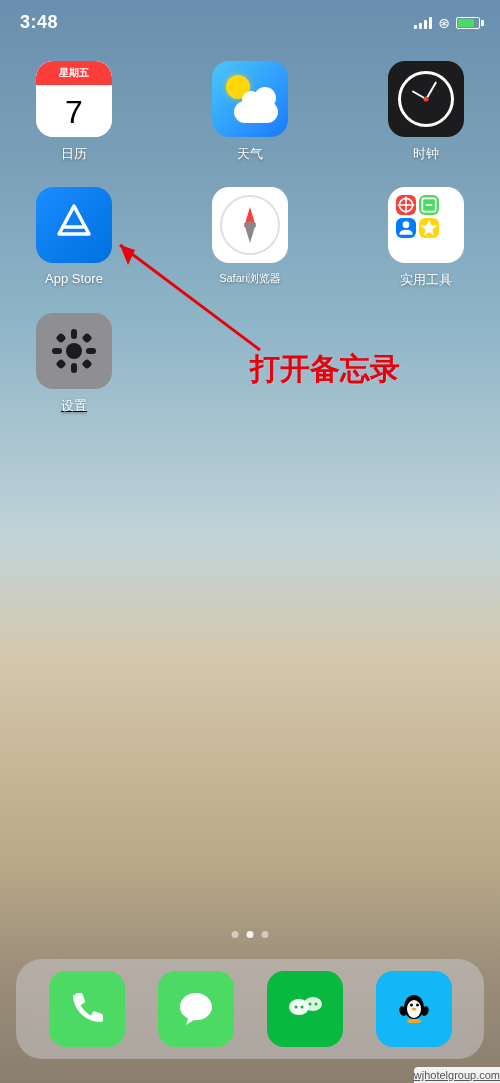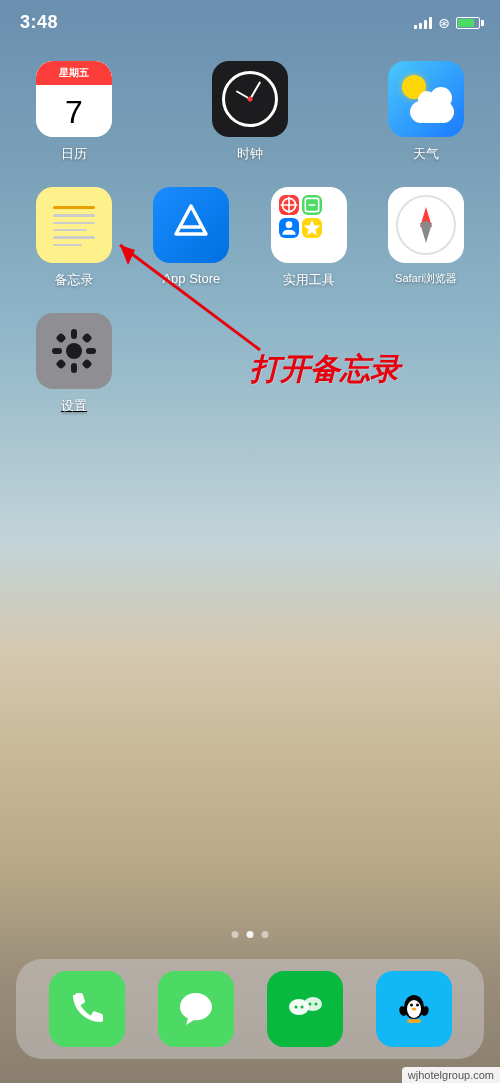--- a/index.html
+++ b/index.html
@@ -405,21 +405,20 @@
 
     .annotation-text {
       position: absolute;
       bottom: 20px;
       right: 0;
       font-size: 30px;
       font-weight: 700;
       color: #e8000a;
       text-shadow: 1px 1px 0 rgba(255,255,255,0.2);
       white-space: nowrap;
-      font-style: italic;
     }
 
     .arrow-svg {
       position: absolute;
       top: 0;
       left: 0;
       width: 100%;
       height: 100%;
     }
 
@@ -491,24 +490,25 @@
       background: #12B7F5;
     }
 
     
     .watermark {
       position: absolute;
       z-index: 30;
       bottom: 0;
       right: 0;
       background: rgba(255,255,255,0.9);
-      padding: 2px 6px;
+      padding: 2px 0;
       font-size: 11px;
       color: #555;
       border-top-left-radius: 4px;
+      text-decoration: underline;
     }
   </style>
 </head>
 <body>
 
 <div class="wallpaper"></div>
 
 <div class="status-bar">
   <span class="status-time">3:48</span>
   <div class="status-icons">
@@ -536,66 +536,64 @@
           <div style="flex:1;background:#fff;display:flex;align-items:center;justify-content:center;">
             <span class="calendar-date">7</span>
           </div>
         </div>
       </div>
       <span class="app-label">日历</span>
     </div>
 
 
     <div class="app-item">
+      <div class="app-icon icon-weather">
+        <div class="weather-sun"></div>
+        <div class="weather-cloud"></div>
+      </div>
+      <span class="app-label">天气</span>
+    </div>
+
+    <div class="app-item">
       <div class="app-icon icon-clock">
         <div class="clock-face">
           <div class="clock-hand-hour"></div>
           <div class="clock-hand-min"></div>
           <div class="clock-center"></div>
         </div>
       </div>
       <span class="app-label">时钟</span>
     </div>
 
-    <div class="app-item">
-      <div class="app-icon icon-weather">
-        <div class="weather-sun"></div>
-        <div class="weather-cloud"></div>
-      </div>
-      <span class="app-label">天气</span>
-    </div>
-
   </div>
 
   <div class="app-row">
 
-    <div class="app-item">
-      <div class="app-icon icon-notes">
-        <div class="notes-lines">
-          <div class="notes-line-top"></div>
-          <div class="notes-line" style="width:100%"></div>
-          <div class="notes-line" style="width:100%"></div>
-          <div class="notes-line" style="width:80%"></div>
-          <div class="notes-line" style="width:100%"></div>
-          <div class="notes-line" style="width:70%"></div>
-        </div>
-      </div>
-      <span class="app-label">备忘录</span>
-    </div>
 
     <div class="app-item">
       <div class="app-icon icon-appstore">
         <div class="appstore-a">
           <svg width="46" height="46" viewBox="0 0 46 46" fill="none">
             <path d="M23 4 L38 32 H8 Z" fill="none" stroke="white" stroke-width="3.5" stroke-linejoin="round"></path>
             <line x1="14" y1="25" x2="32" y2="25" stroke="white" stroke-width="3.5" stroke-linecap="round"></line>
           </svg>
         </div>
       </div>
       <span class="app-label">App Store</span>
+    </div>
+
+    <div class="app-item">
+      <div class="app-icon icon-safari">
+        <div class="safari-compass">
+          <div class="safari-north"></div>
+          <div class="safari-south"></div>
+          <div class="safari-center"></div>
+        </div>
+      </div>
+      <span class="app-label" style="color:#fff;font-size:11px;">Safari浏览器</span>
     </div>
 
     <div class="app-item">
       <div class="app-icon icon-utilities">
         <div style="display:grid;grid-template-columns:1fr 1fr;grid-template-rows:1fr 1fr;gap:3px;width:100%;height:100%;">
           <div style="background:#fc3d39;border-radius:6px;display:flex;align-items:center;justify-content:center;">
             <svg width="20" height="20" viewBox="0 0 24 24">
                 <circle cx="12" cy="12" r="8" fill="none" stroke="white" stroke-width="2"></circle>
                 <line x1="12" y1="2" x2="12" y2="22" stroke="white" stroke-width="2"></line>
                 <line x1="2" y1="12" x2="22" y2="12" stroke="white" stroke-width="2"></line>
@@ -616,31 +614,20 @@
           <div style="background:#ffd60a;border-radius:6px;display:flex;align-items:center;justify-content:center;">
             <svg width="20" height="20" viewBox="0 0 24 24">
                 <polygon points="12,2 15,9 22,9 16,14 18,21 12,17 6,21 8,14 2,9 9,9" fill="white"></polygon>
               </svg>
           </div>
         </div>
       </div>
       <span class="app-label">实用工具</span>
     </div>
 
-    <div class="app-item">
-      <div class="app-icon icon-safari">
-        <div class="safari-compass">
-          <div class="safari-north"></div>
-          <div class="safari-south"></div>
-          <div class="safari-center"></div>
-        </div>
-      </div>
-      <span class="app-label" style="color:#fff;font-size:11px;">Safari浏览器</span>
-    </div>
-
   </div>
 
   <div class="app-row" style="justify-content:flex-start;text-decoration:underline;">
 
     <div class="app-item">
       <div class="app-icon icon-settings">
         <svg width="52" height="52" viewBox="0 0 52 52" fill="none">
           <circle cx="26" cy="26" r="8" fill="#1c1c1e"></circle>
           <g fill="#1c1c1e">
             <rect x="23" y="4" width="6" height="10" rx="3"></rect>

